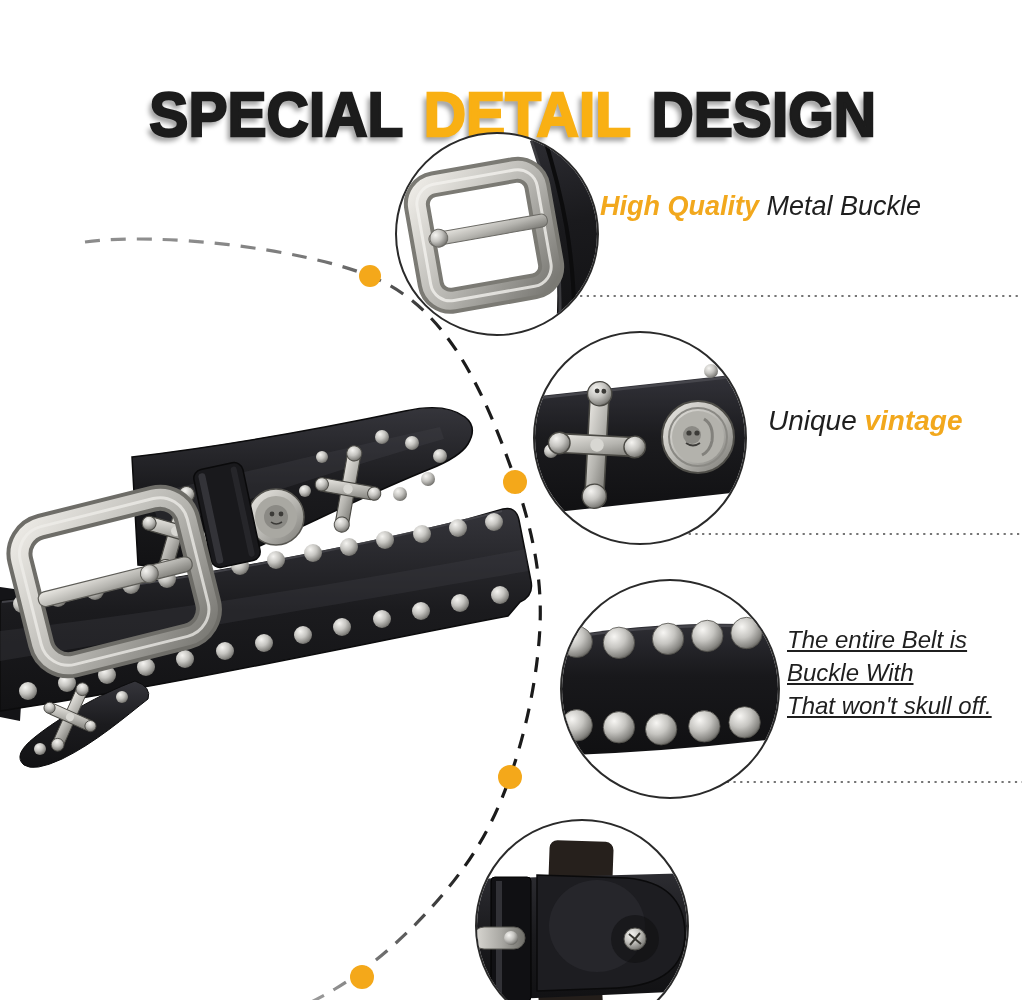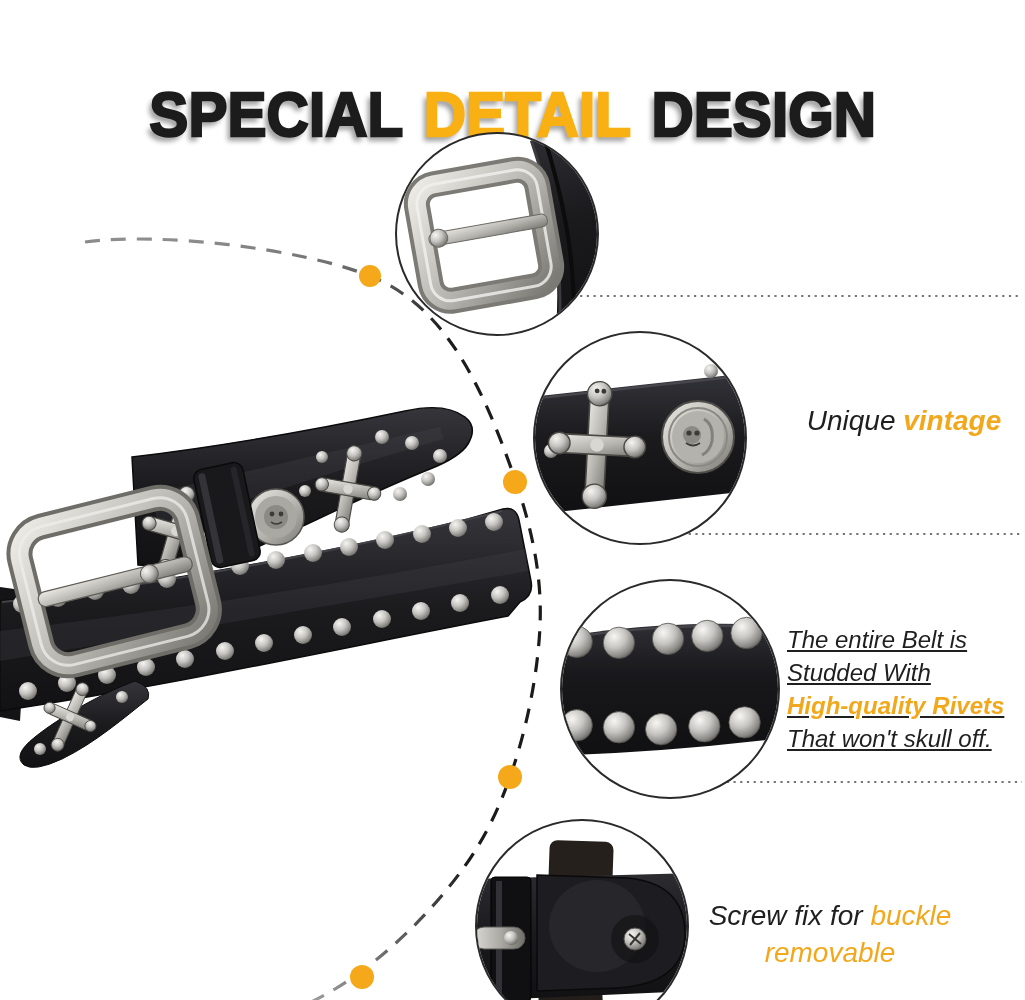--- a/index.html
+++ b/index.html
@@ -24,21 +24,21 @@
     display:inline-block;margin:0 11px;color:var(--dark);
     -webkit-text-stroke:2.4px var(--dark);
     text-shadow:-4px 5px 5px rgba(0,0,0,.38);
   }
   .title span.accent{color:var(--title-accent);-webkit-text-stroke:2.4px var(--title-accent);}
   
   .callout{position:absolute;font-style:italic;color:#1f1f1f;white-space:nowrap;}
   .callout .accent{color:var(--accent);}
   .callout .b{font-weight:bold;}
   .c1{left:600px;top:147px;font-size:27px;}
-  .c2{left:792px;top:358px;width:224px;text-align:center;font-size:28px;line-height:37px;}
+  .c2{left:768px;top:358px;width:224px;font-size:28px;line-height:37px;}
   .c3{left:787px;top:579px;font-size:24px;line-height:33px;text-decoration:underline;}
   .c4{left:700px;top:853px;width:260px;text-align:center;font-size:28px;line-height:37px;}
   
   .inset{
     position:absolute;border-radius:50%;border:2px solid var(--circle-border);
     overflow:hidden;background:#fff;
   }
   .inset svg{display:block;}
   .i1{left:395px;top:88px;width:200px;height:200px;}
   .i2{left:533px;top:287px;width:210px;height:210px;}
@@ -343,30 +343,28 @@
       <g>
         <path d="M60,54 L150,57 Q207,62 208,112 Q208,163 140,167 L60,170 Z" fill="#1d1d21" stroke="#0a0a0b" stroke-width="1.5"></path>
         <ellipse cx="120" cy="105" rx="48" ry="46" fill="#3c3c42" opacity="0.3"></ellipse>
         <circle cx="158" cy="118" r="24" fill="#0e0e10" opacity="0.55"></circle>
         <circle cx="158" cy="118" r="11" fill="url(#d-dm)" stroke="#55544f"></circle>
         <path d="M152,113 L164,123 M163,112 L153,124" stroke="#35342f" stroke-width="2"></path>
       </g>
     </svg>
   </div>
 
+  <div class="callout c1">
+    <span class="accent b">High Quality</span><span> Metal Buckle</span>
+  </div>
 
   <div class="callout c2">
     <div><span>Unique </span><span class="accent b">vintage</span></div>
   </div>
 
   <div class="callout c3">
     <div>The entire Belt is</div>
-    <div>Studded With</div>
-    <div class="accent b">High-quality Rivets</div>
+    <div>Buckle With</div>
     <div>That won't skull off.</div>
   </div>
 
-  <div class="callout c4">
-    <div><span>Screw fix for </span><span class="accent">buckle</span></div>
-    <div><span class="accent">removable</span></div>
-  </div>
 
 </div>
 
 </body></html>

